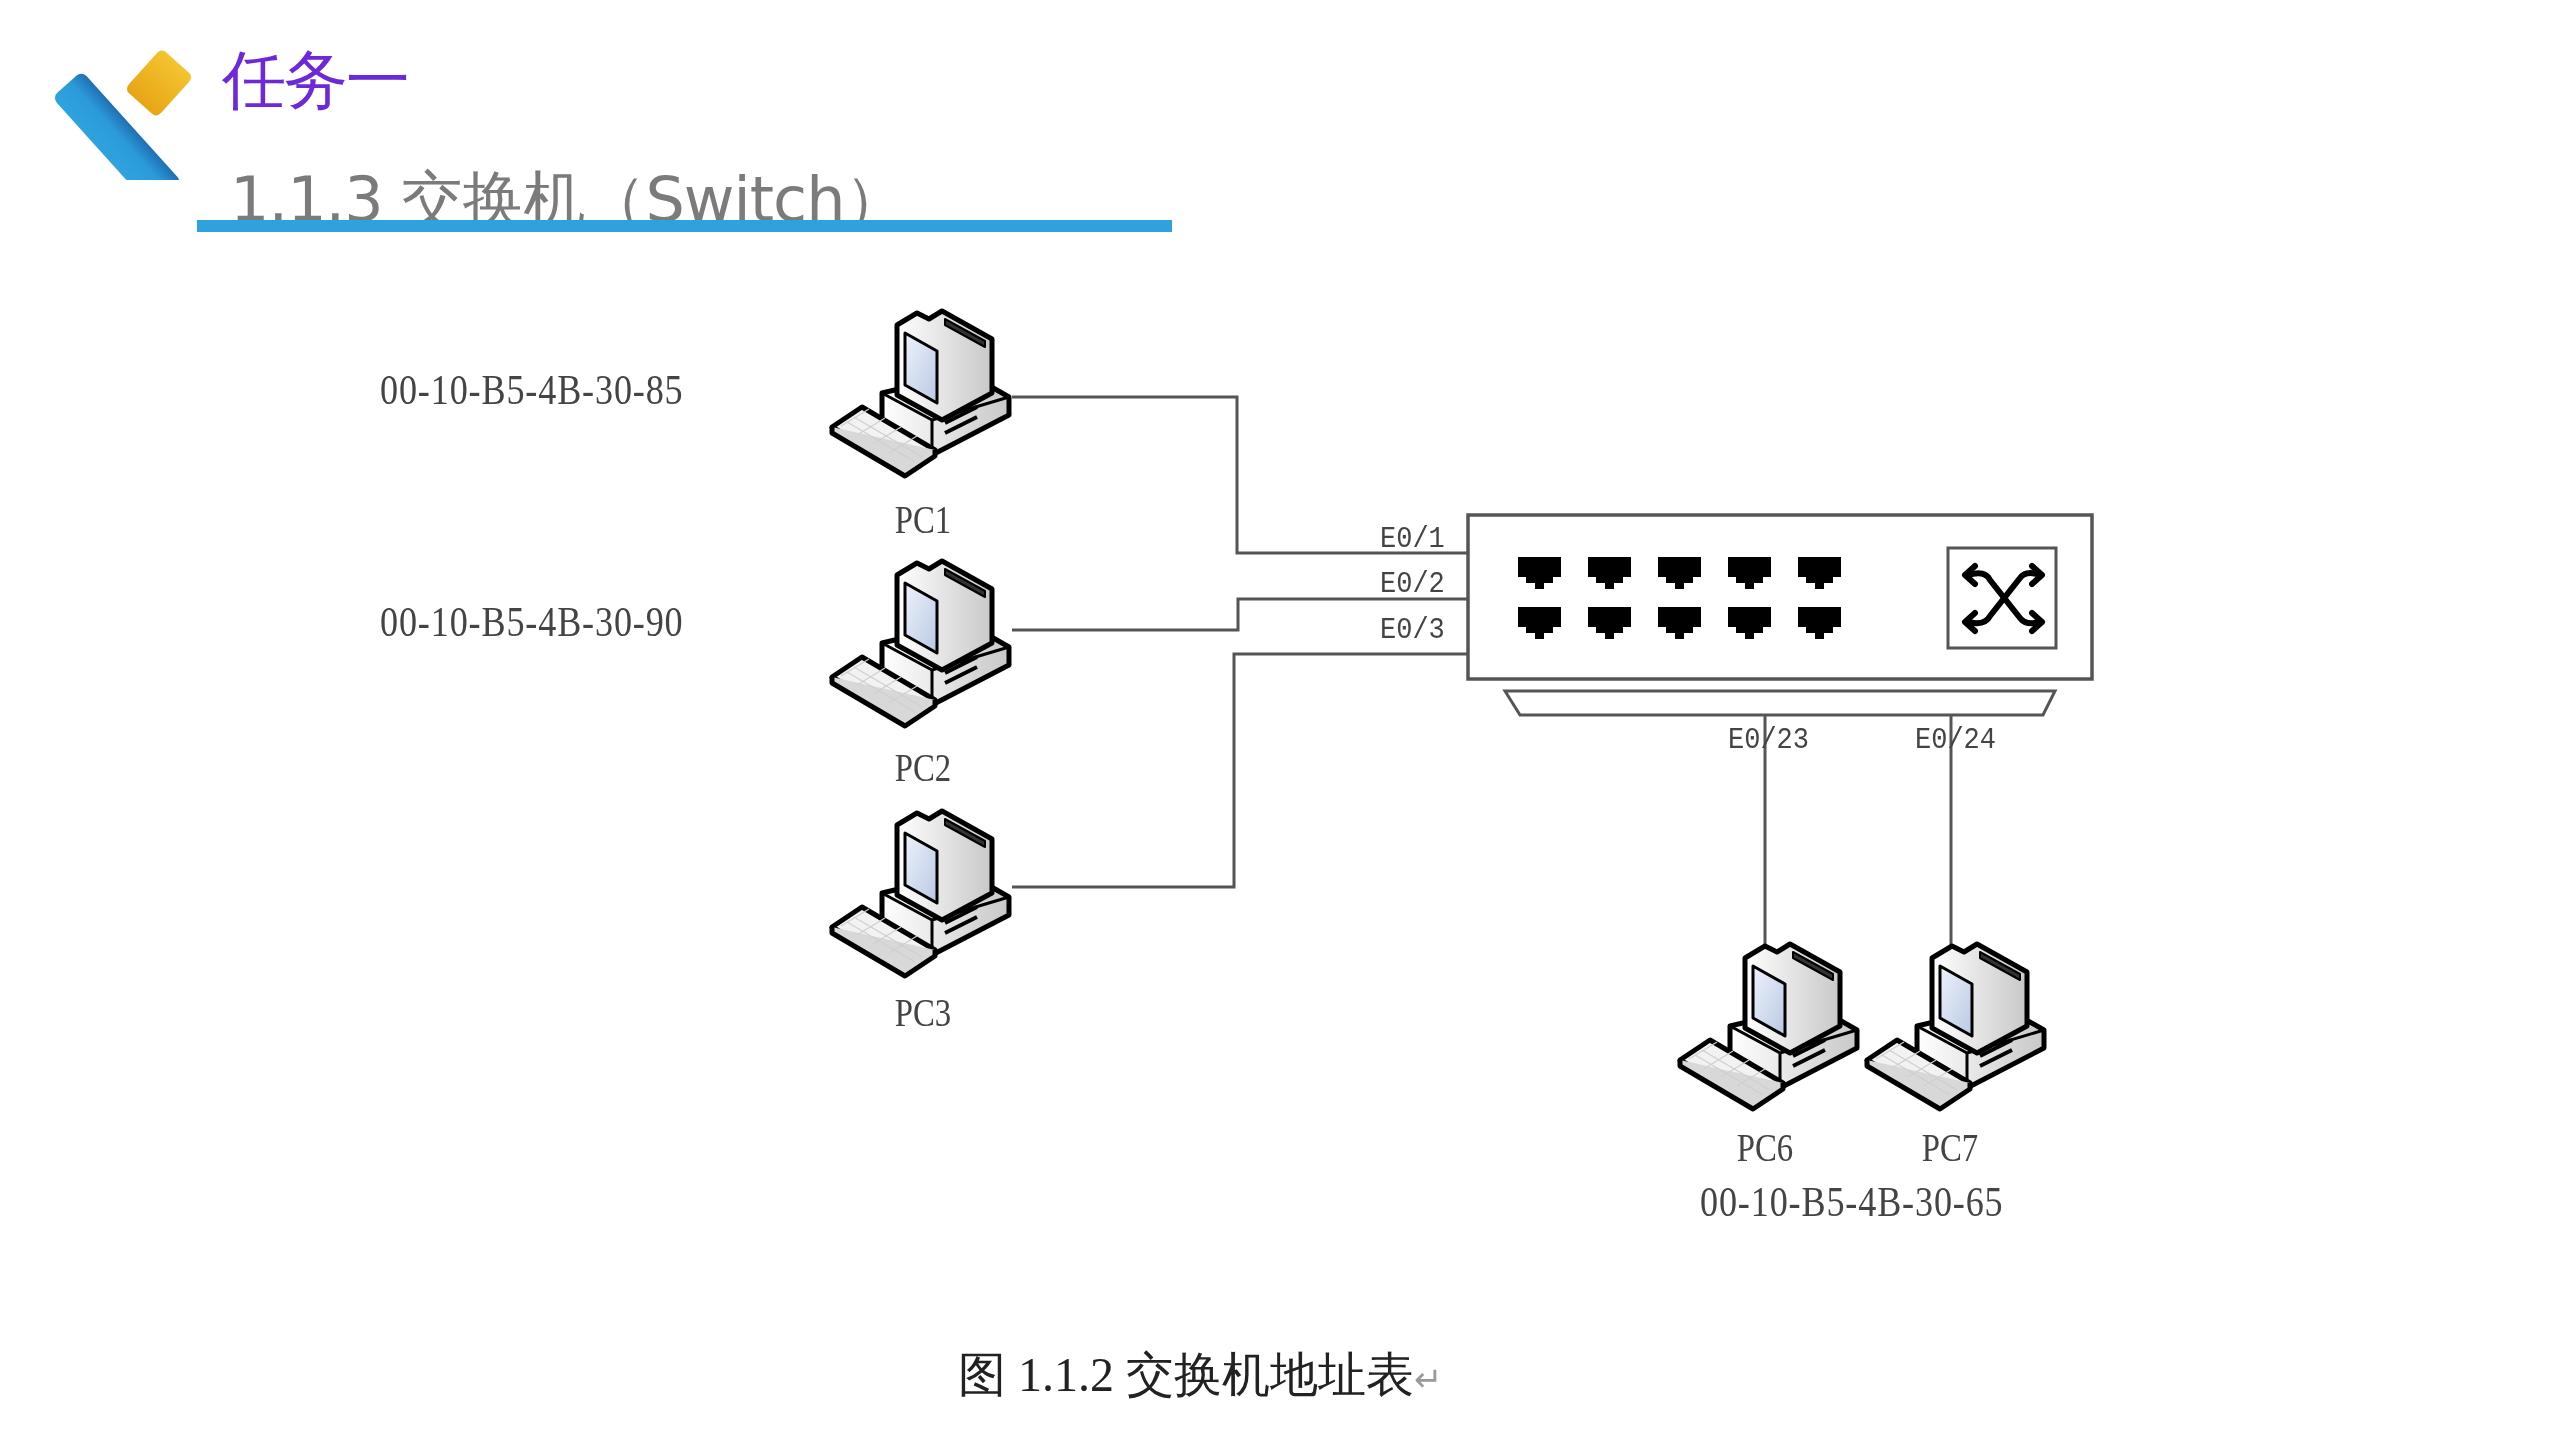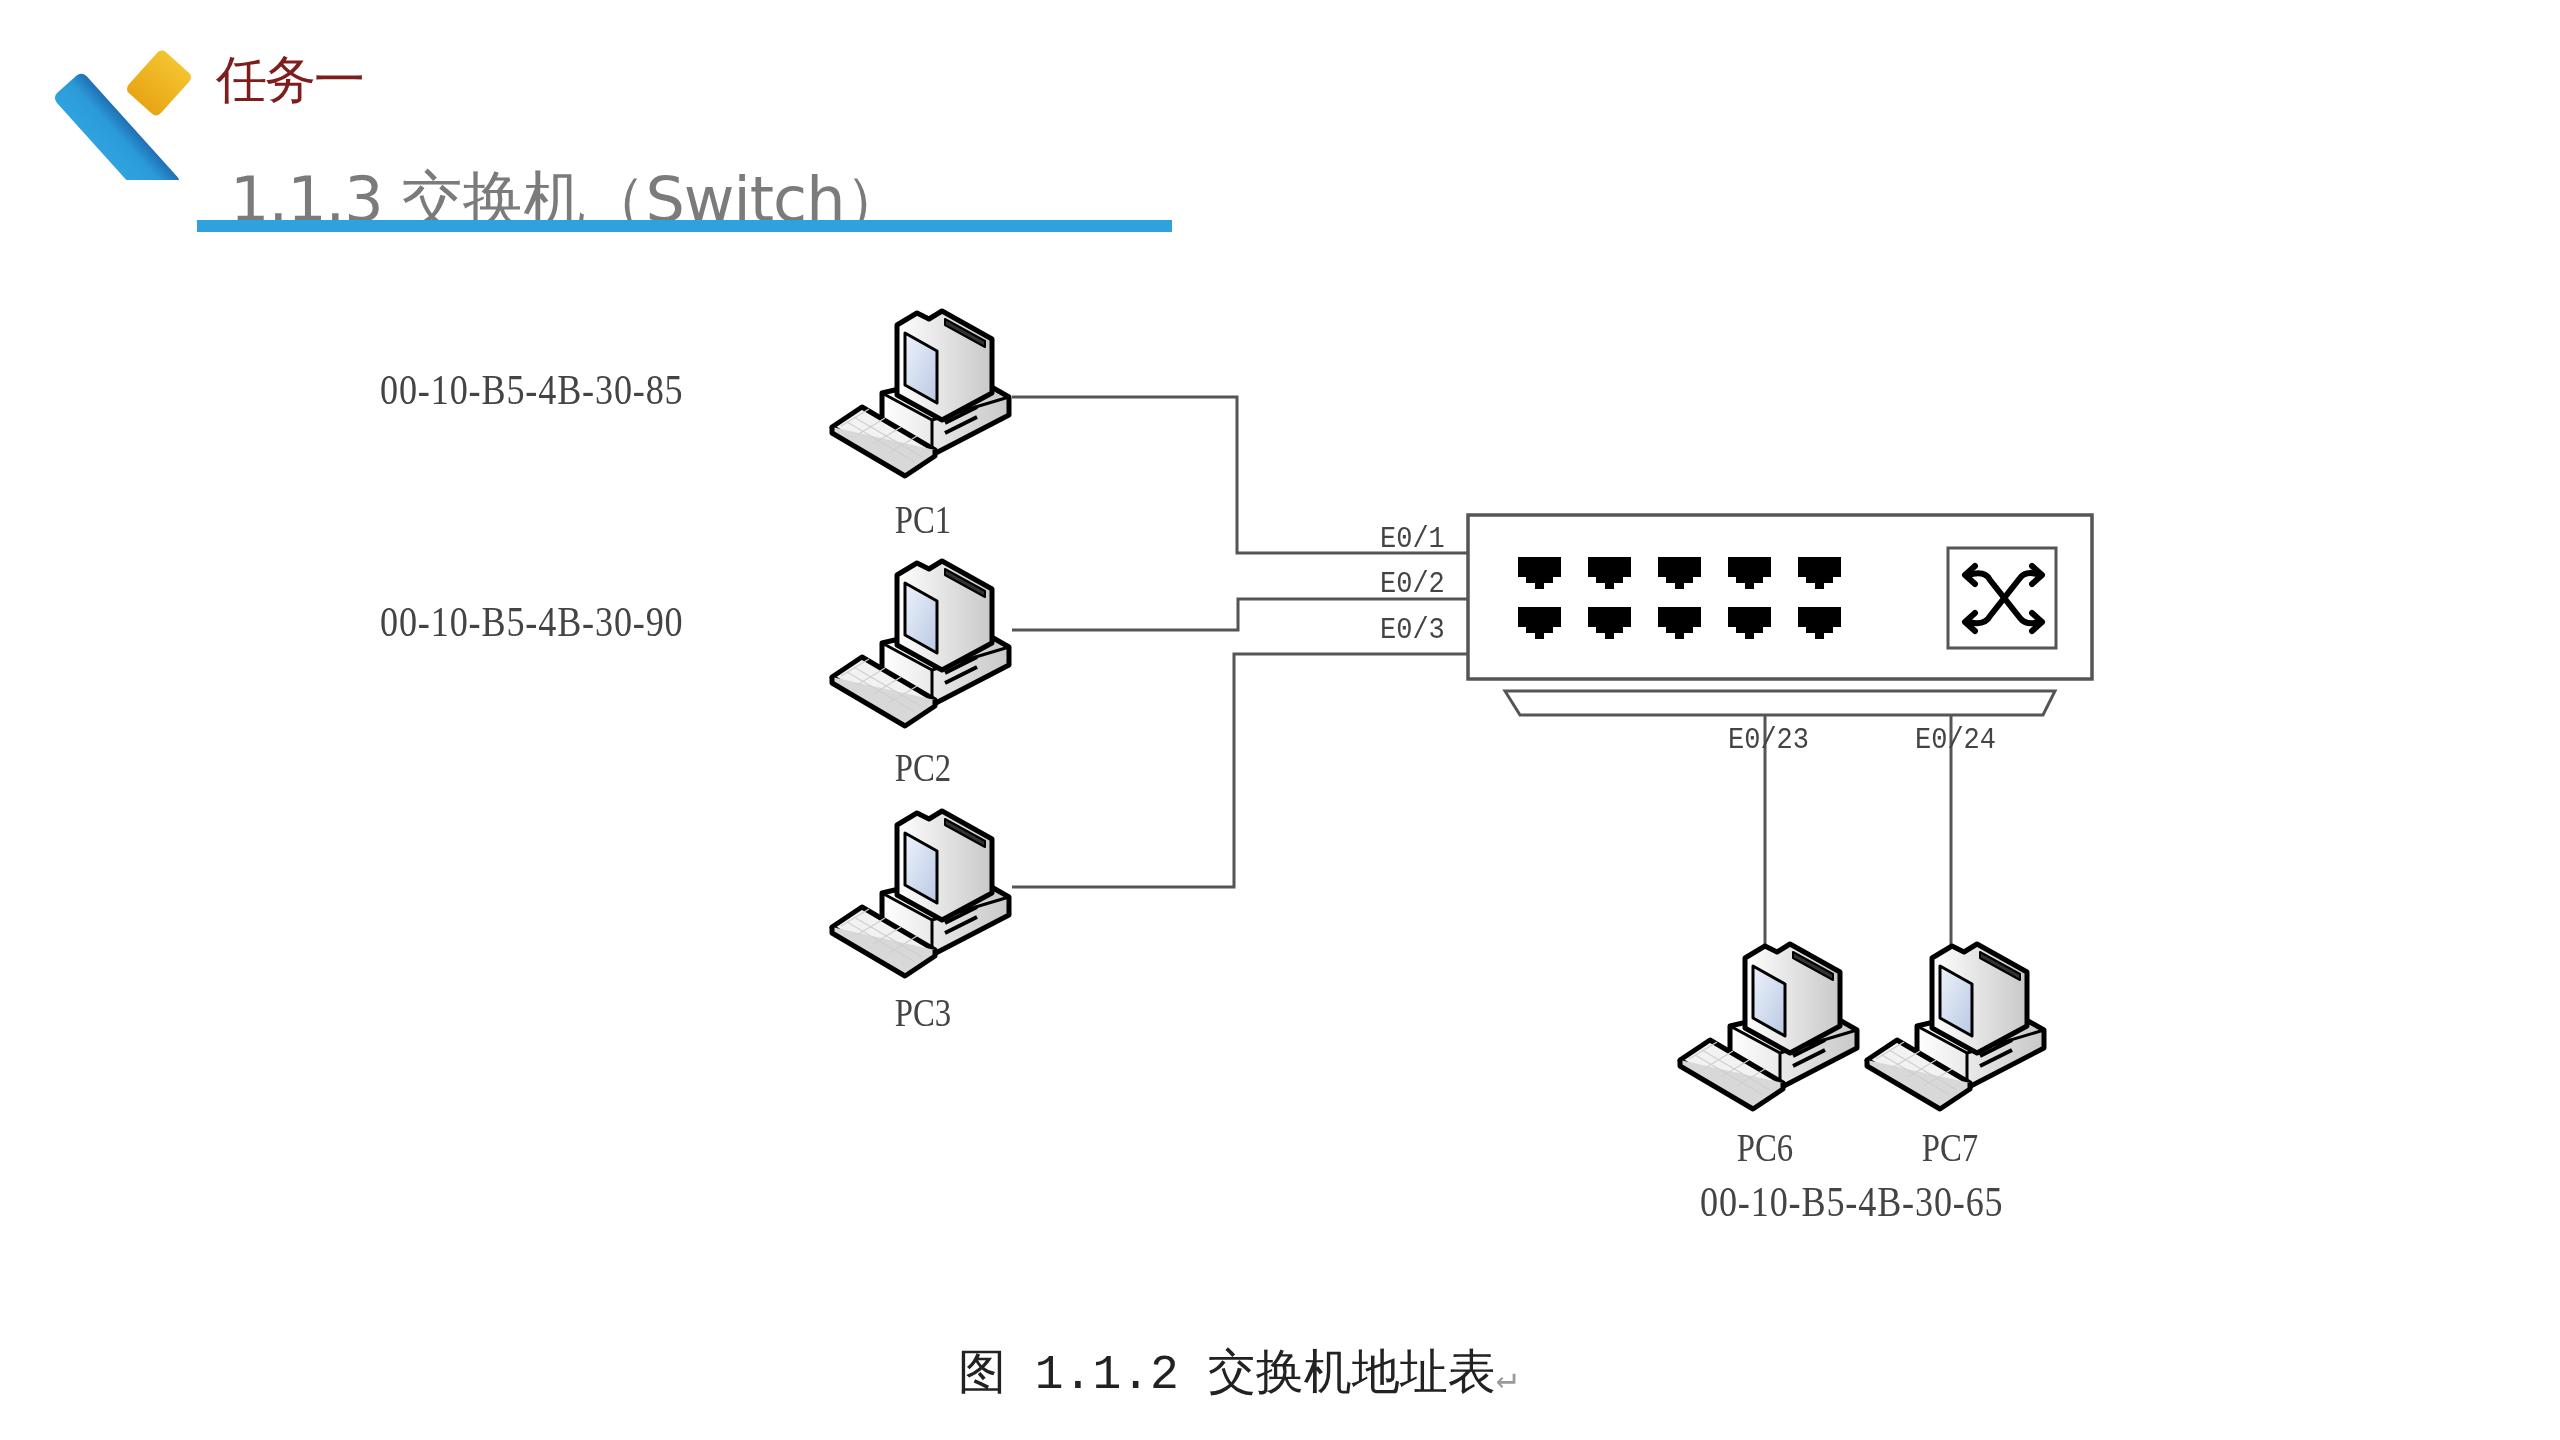--- a/index.html
+++ b/index.html
@@ -1,32 +1,32 @@
 <!DOCTYPE html>
 <html><head>
 <meta charset="utf-8">
 <style>
   html, body { margin: 0; padding: 0; background: #ffffff; }
   body { width: 2560px; height: 1440px; position: relative; overflow: hidden;
          font-family: "DejaVu Sans", "Liberation Sans", sans-serif; }
   .abs { position: absolute; }
   #logo { left: 0; top: 0; width: 200px; height: 180px; }
-  #title { left: 216px; top: 30px; font-size: 51px; line-height: 100px; color: #7f1d1d;
+  #title { left: 222px; top: 30px; font-size: 64px; line-height: 100px; color: #6d28d9;
            font-family: "DejaVu Sans", sans-serif; letter-spacing: -2px; white-space: nowrap; }
   #subtitle { left: 230px; top: 150px; font-size: 62px; line-height: 80px; color: #7b7b7b;
               font-family: "DejaVu Sans", sans-serif; white-space: nowrap; letter-spacing: -1px; margin-top: 10px; }
   #title-bar { left: 197px; top: 220px; width: 975px; height: 12px; background: #2DA2DC; }
   .serif { font-family: "Liberation Serif", "DejaVu Serif", serif; color: #444444; }
   .mac { font-size: 42px; line-height: 48px; white-space: nowrap; transform: scaleX(0.86); transform-origin: left top; letter-spacing: 1px; }
   .pc-label { font-size: 40px; line-height: 46px; white-space: nowrap; width: 120px; text-align: center;
               transform: scaleX(0.82); }
   .port-label { font-family: "Liberation Mono", "DejaVu Sans Mono", monospace; font-size: 30px; line-height: 32px;
                 color: #444444; white-space: nowrap; transform: scaleX(0.9); transform-origin: left top; }
   #caption { left: 958px; top: 1345px; font-size: 48px; line-height: 60px; color: #222222; white-space: nowrap;
-             font-family: Liberation Mono, monospace; }
+             font-family: Liberation Serif, serif; }
   #caption .ret { color: #9a9a9a; font-size: 34px; }
   svg.diagram { position: absolute; left: 0; top: 0; }
   .pc-icon { position: absolute; width: 186px; height: 175px; }
 </style>
 </head>
 <body>
 
 <svg id="logo" class="abs" viewBox="0 0 200 180" width="200" height="180">
   <defs>
     <linearGradient id="gBlue" x1="0" y1="0" x2="1" y2="0">

